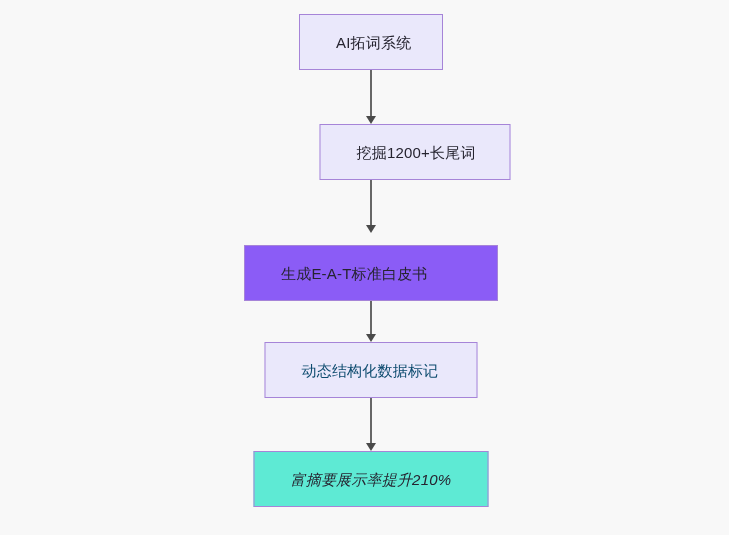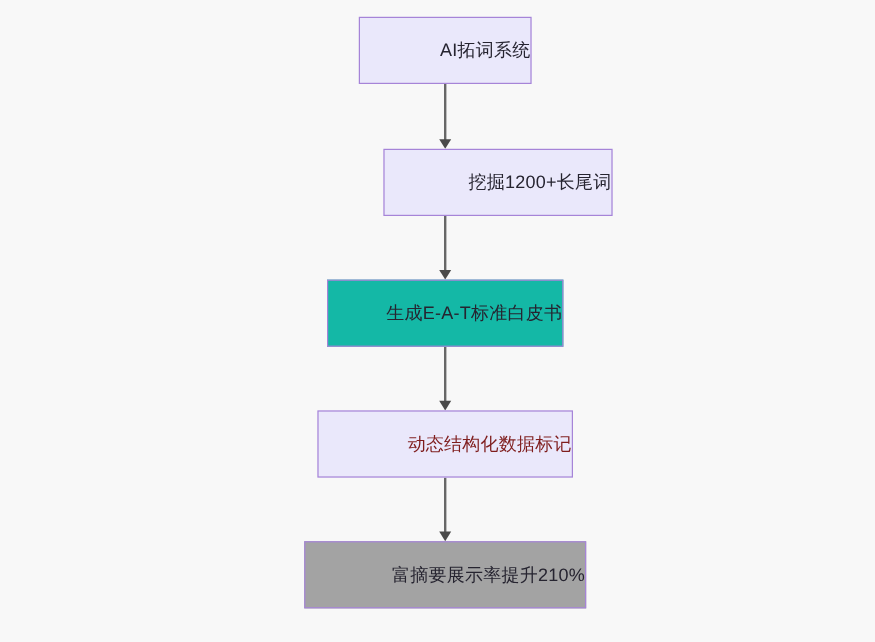--- a/index.html
+++ b/index.html
@@ -21,22 +21,23 @@
   }
   .node {
     position: absolute;
     box-sizing: border-box;
     height: 56px;
     background: #eae8fb;
     border: 1.4px solid #a684d8;
     border-radius: 0;
     display: flex;
     align-items: center;
-    justify-content: flex-end;
+    justify-content: flex-start;
     transform: translateX(-50%);
+    padding-left: 36px;
   }
   .node-label {
     font-size: 15px;
     line-height: 1;
     color: #262430;
     letter-spacing: 0.2px;
     white-space: nowrap;
     font-weight: 400;
   }
   .edge {
@@ -86,23 +87,23 @@
         <div class="edge-head" style="top: 45px; border-top-color: rgb(74, 74, 74);"></div>
       </div>
     </div>
   <div id="node-layer">
       <div class="node" style="left: 371px; top: 14px; width: 144px; height: 56px; background: rgb(234, 232, 251); border-color: rgb(166, 132, 216);">
         <span class="node-label" style="color: rgb(38, 36, 48);">AI拓词系统</span>
       </div>
       <div class="node" style="left: 371px; top: 124px; width: 191px; height: 56px; background: rgb(234, 232, 251); border-color: rgb(166, 132, 216); margin-left: 44px;">
         <span class="node-label" style="color: rgb(38, 36, 48);">挖掘1200+长尾词</span>
       </div>
-      <div class="node" style="left: 371px; top: 233px; width: 197px; height: 56px; background: #14b8a6; border-color: rgb(166, 132, 216);">
+      <div class="node" style="left: 371px; top: 245px; width: 254px; height: 56px; background: #8b5cf6; border-color: rgb(166, 132, 216);">
         <span class="node-label" style="color: rgb(38, 36, 48);">生成E-A-T标准白皮书</span>
       </div>
       <div class="node" style="left: 371px; top: 342px; width: 213px; height: 56px; background: rgb(234, 232, 251); border-color: rgb(166, 132, 216);">
-        <span class="node-label" style="color: #7f1d1d;">动态结构化数据标记</span>
+        <span class="node-label" style="color: #0c4a6e;">动态结构化数据标记</span>
       </div>
-      <div class="node" style="left: 371px; top: 451px; width: 235px; height: 56px; background: #a3a3a3; border-color: rgb(166, 132, 216);">
+      <div class="node" style="left: 371px; top: 451px; width: 235px; height: 56px; background: #5eead4; border-color: rgb(166, 132, 216); font-style: italic;">
         <span class="node-label" style="color: rgb(38, 36, 48);">富摘要展示率提升210%</span>
       </div>
     </div>
 </div>
 
 </body></html>

